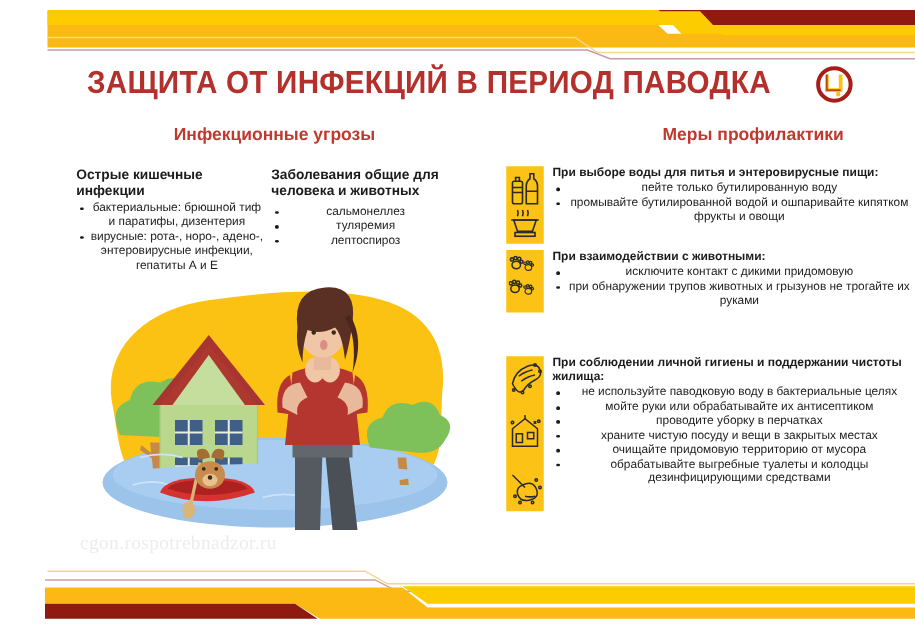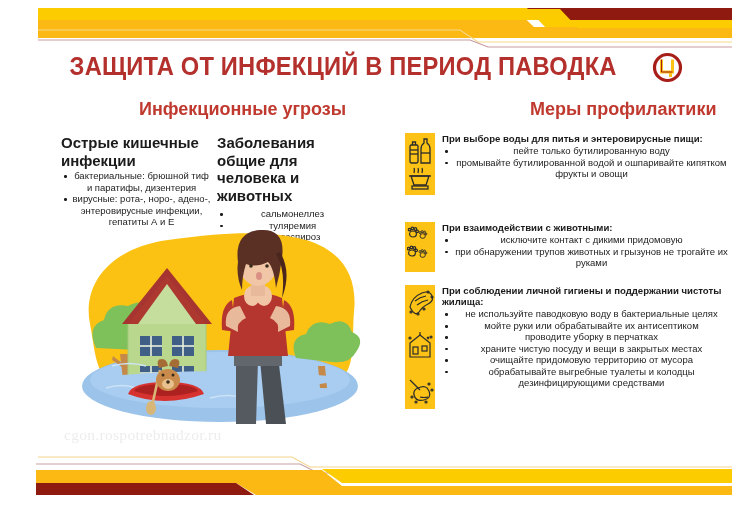--- a/index.html
+++ b/index.html
@@ -57,32 +57,32 @@
     height: 31px;
     flex: 0 0 31px;
     position: relative;
   }
 
   
   .col-head {
     position: absolute;
     font-family: "Liberation Sans Narrow", "Liberation Sans", sans-serif;
     font-weight: 700;
-    font-size: 18px;
+    font-size: 14px;
     color: #c0392f;
     white-space: nowrap;
   }
   #threats-head { top: 99px; left: 139px; }
   #measures-head { top: 99px; left: 490px; margin-left: 40px; }
 
   
   .sub-head {
     font-family: "Liberation Sans Narrow", "Liberation Sans", sans-serif;
     font-weight: 700;
-    font-size: 15px;
+    font-size: 11px;
     color: #1b1b1b;
     line-height: 1.17;
     margin: 0 0 1px 0;
   }
   ul.blist {
     list-style: none;
     margin: 0;
     padding: 0;
   }
   ul.blist > li {
@@ -155,21 +155,21 @@
   .m-head {
     font-family: "Liberation Sans Narrow", "Liberation Sans", sans-serif;
     font-weight: 700;
     font-size: 9.6px;
     line-height: 1.17;
     color: #1b1b1b;
     margin: 0 0 1px 0;
   }
 
   #measure-water   { top: 133px; }
-  #measure-animals { top: 222px; }
+  #measure-animals { top: 200px; }
   #measure-hygiene { top: 285px; }
 
   #measure-water  .icon-strip { height: 62px; }
   #measure-animals .icon-strip { height: 50px; }
   #measure-hygiene .icon-strip { height: 124px; justify-content: space-between; padding: 2px 0 4px; }
 </style>
 </head>
 <body>
 
 <div id="poster">

